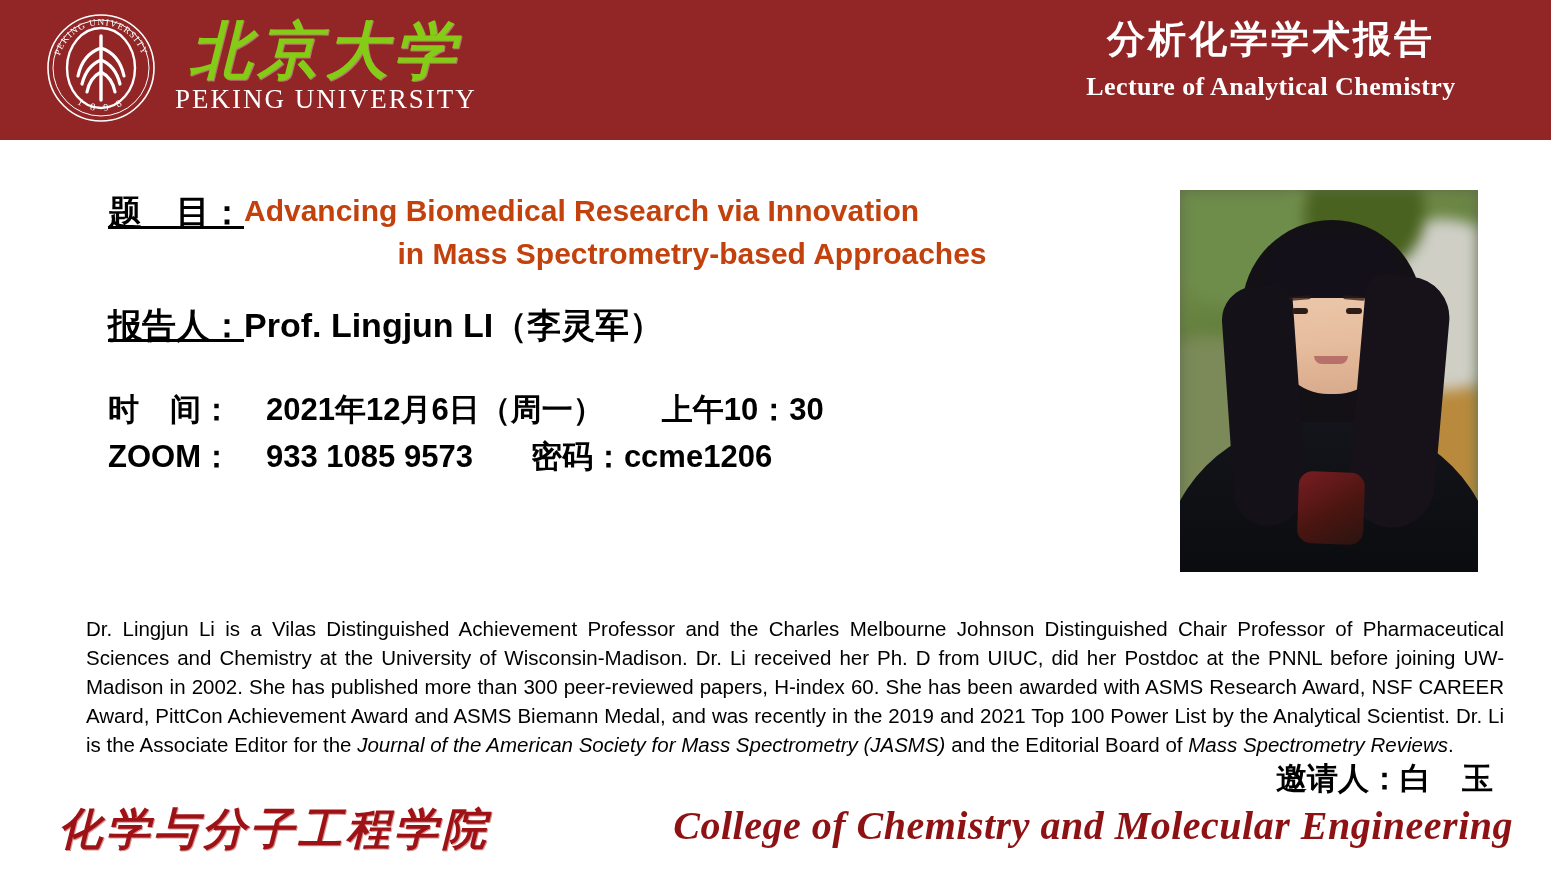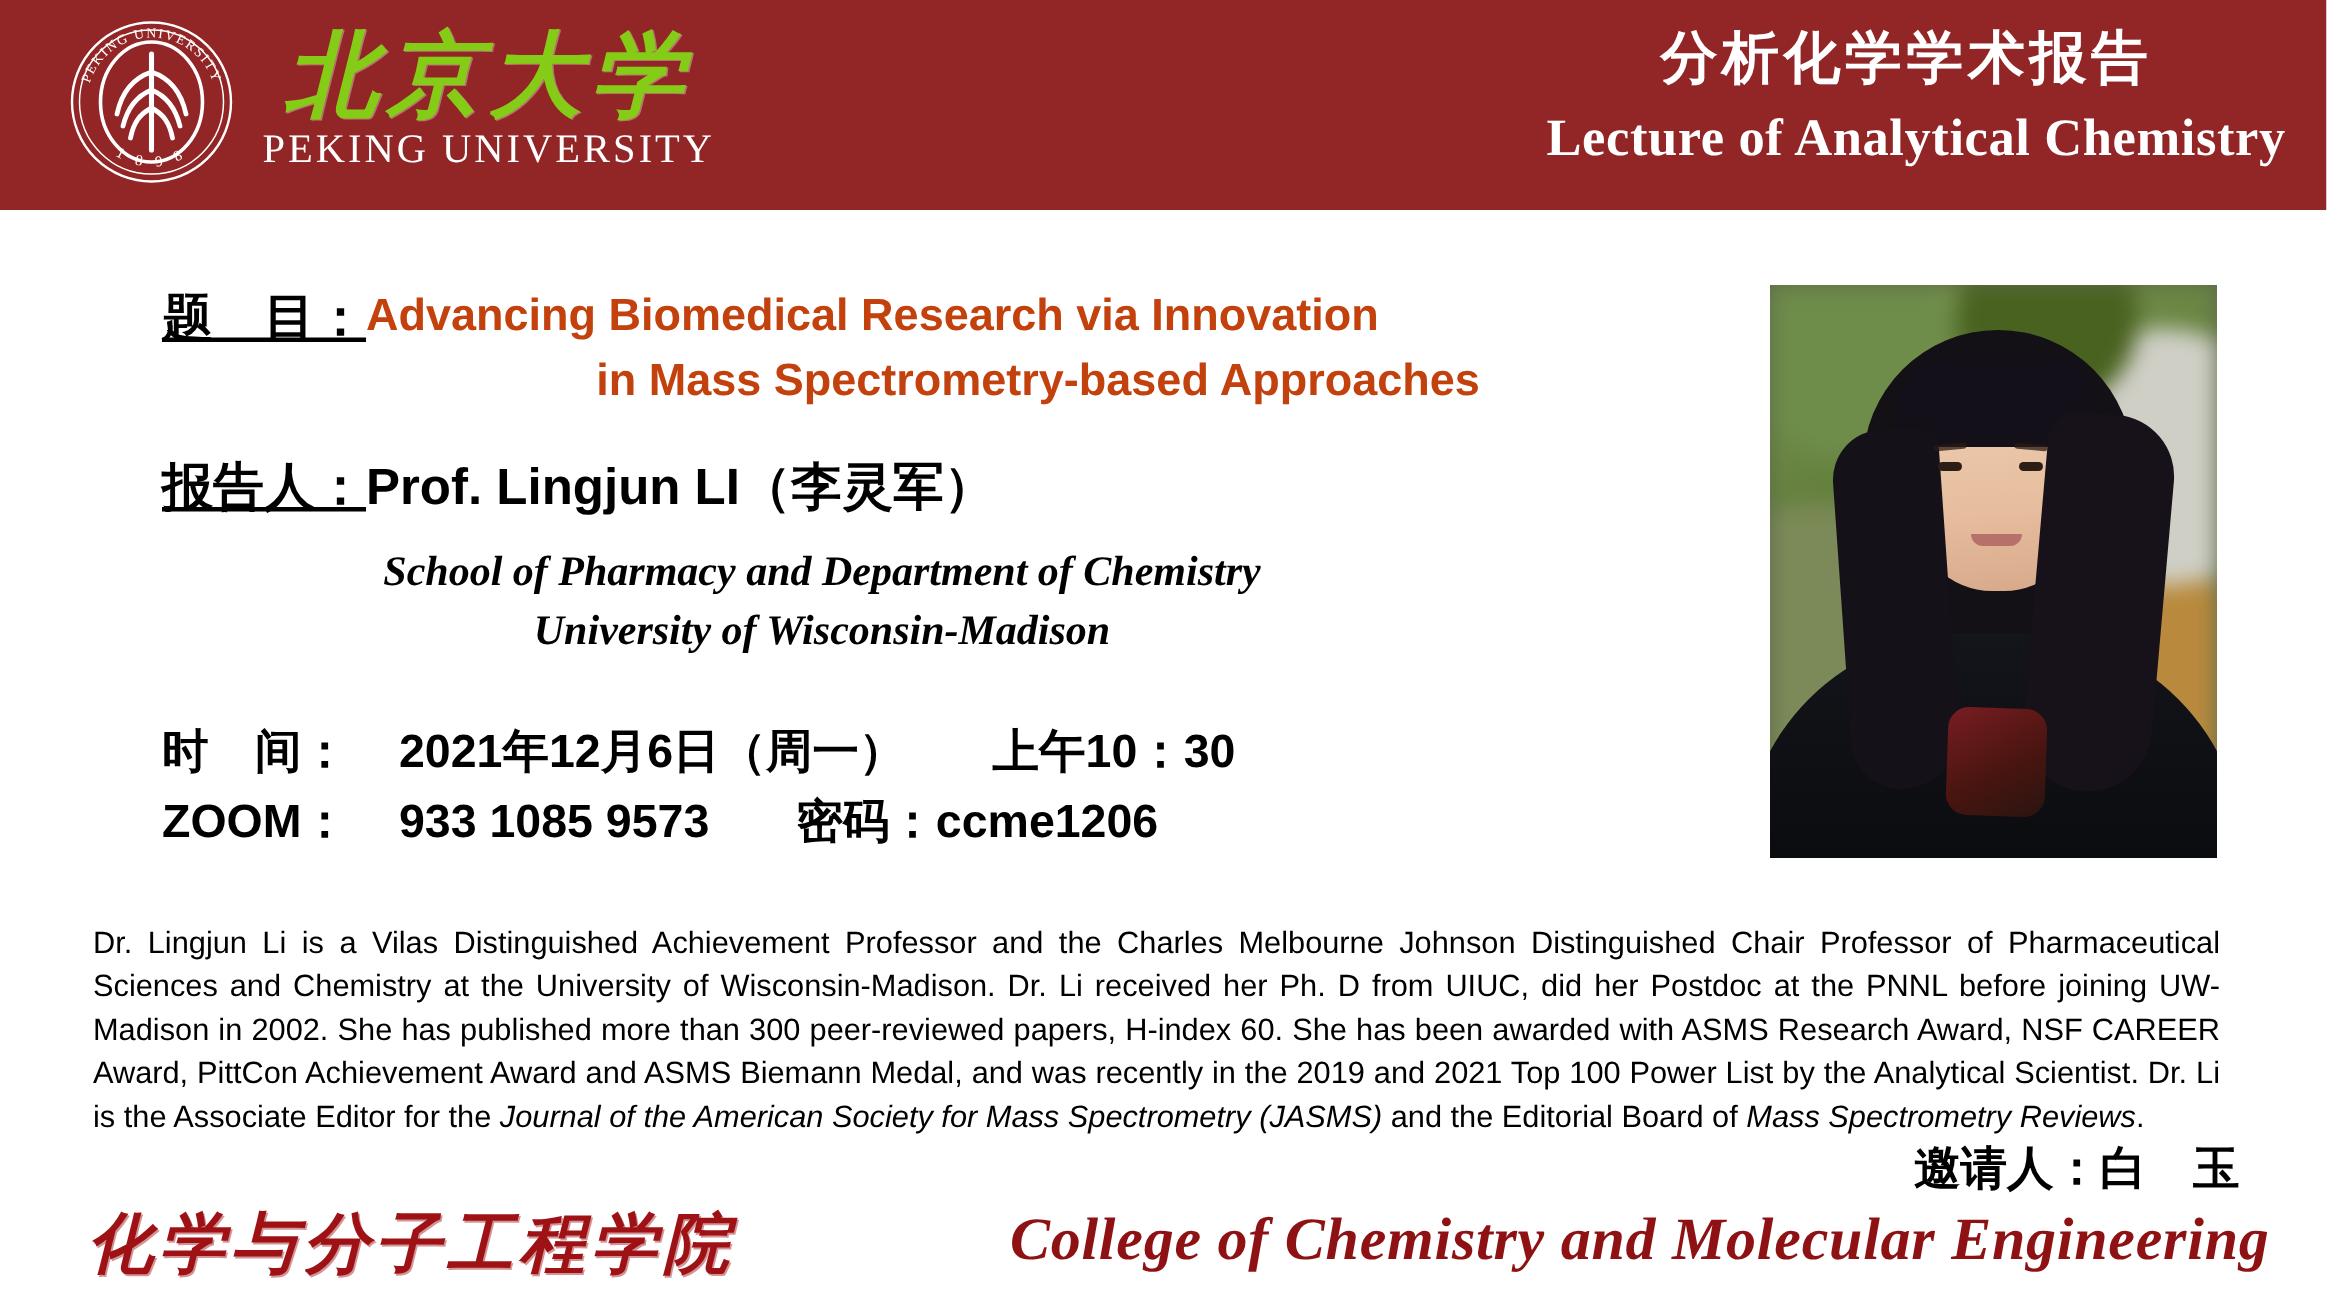--- a/index.html
+++ b/index.html
@@ -53,21 +53,21 @@
   .header-cn{
     color:#ffffff;
     font-family:"Liberation Serif","DejaVu Serif",serif;
     font-size:38px;font-weight:700;letter-spacing:3px;
     line-height:1.15;
     white-space:nowrap;
   }
   .header-en{
     color:#ffffff;
     font-family:"Liberation Serif","DejaVu Serif",serif;
-    font-size:35px;font-weight:700;letter-spacing:0.4px;
+    font-size:26px;font-weight:700;letter-spacing:0.4px;
     margin-top:10px;
     white-space:nowrap;
   }
 
   
   .info{
     position:absolute;left:108px;top:190px;width:1060px;
   }
   .row{display:flex;align-items:flex-start;}
   .label-cn{
@@ -170,21 +170,21 @@
   }
   .p-collar{
     position:absolute;left:118px;bottom:28px;width:66px;height:72px;
     background:linear-gradient(150deg,#7a1d22 0%,#4a1510 55%,#2a1410 100%);
     border-radius:14px;
     transform:rotate(2deg);
   }
 
   
   .bio{
-    position:absolute;left:62px;top:614px;width:1418px;
+    position:absolute;left:86px;top:614px;width:1418px;
     font-family:"Liberation Sans","DejaVu Sans",sans-serif;
     font-size:20.5px;line-height:29px;color:#000;
     text-align:justify;text-justify:inter-word;
   }
   .bio i{font-style:italic;}
 
   
   .inviter{
     position:absolute;right:58px;top:758px;
     font-family:"Liberation Sans","DejaVu Sans",sans-serif;
@@ -259,24 +259,20 @@
         <div class="title-line">Advancing Biomedical Research via Innovation</div>
         <div class="title-line second">in Mass Spectrometry-based Approaches</div>
       </div>
     </div>
 
     <div class="row speaker-row">
       <div class="label-cn">报告人：</div>
       <div class="speaker-name">Prof. Lingjun LI（李灵军）</div>
     </div>
 
-    <div class="affil">
-      <div>School of Pharmacy and Department of Chemistry</div>
-      <div>University of Wisconsin-Madison</div>
-    </div>
 
     <div class="meta">
       <div class="meta-line">
         <span>时　间：</span><span class="gap-sm"></span><span>2021年12月6日（周一）</span><span class="gap-md"></span><span>上午10：30</span>
       </div>
       <div class="meta-line">
         <span>ZOOM：</span><span class="gap-sm"></span><span>933 1085 9573</span><span class="gap-md"></span><span>密码：</span><span>ccme1206</span>
       </div>
     </div>
   </div>

